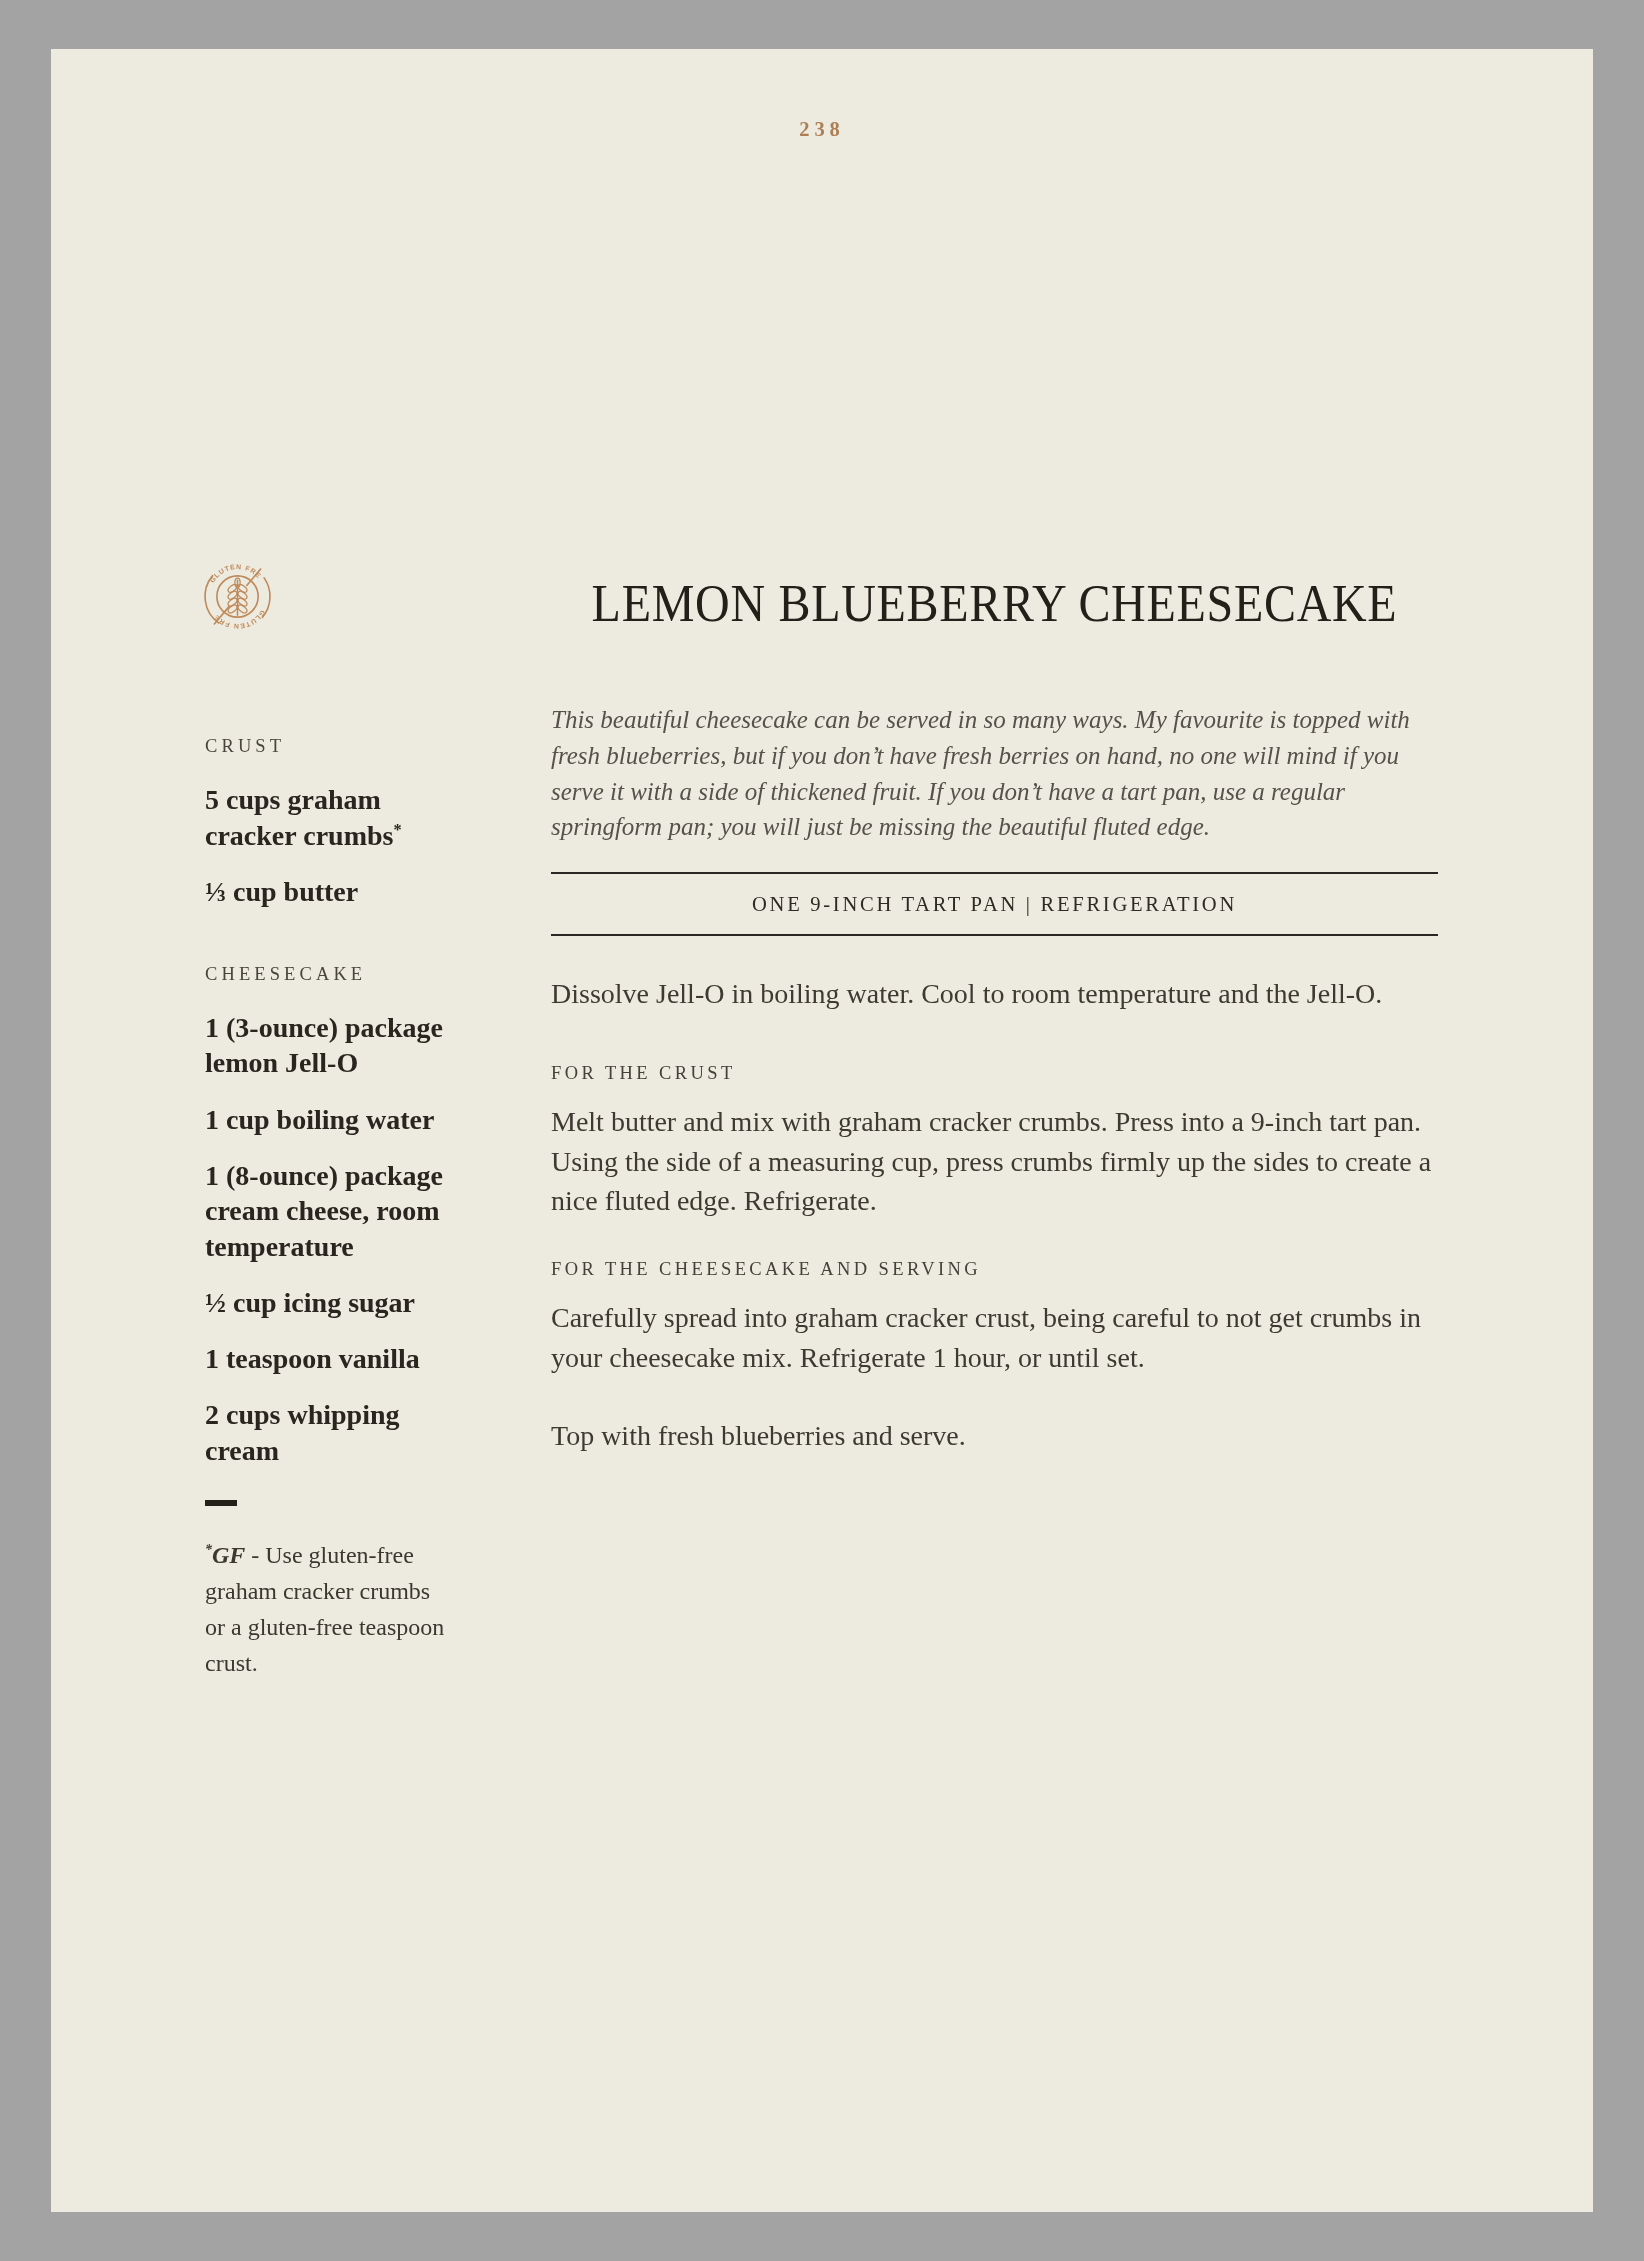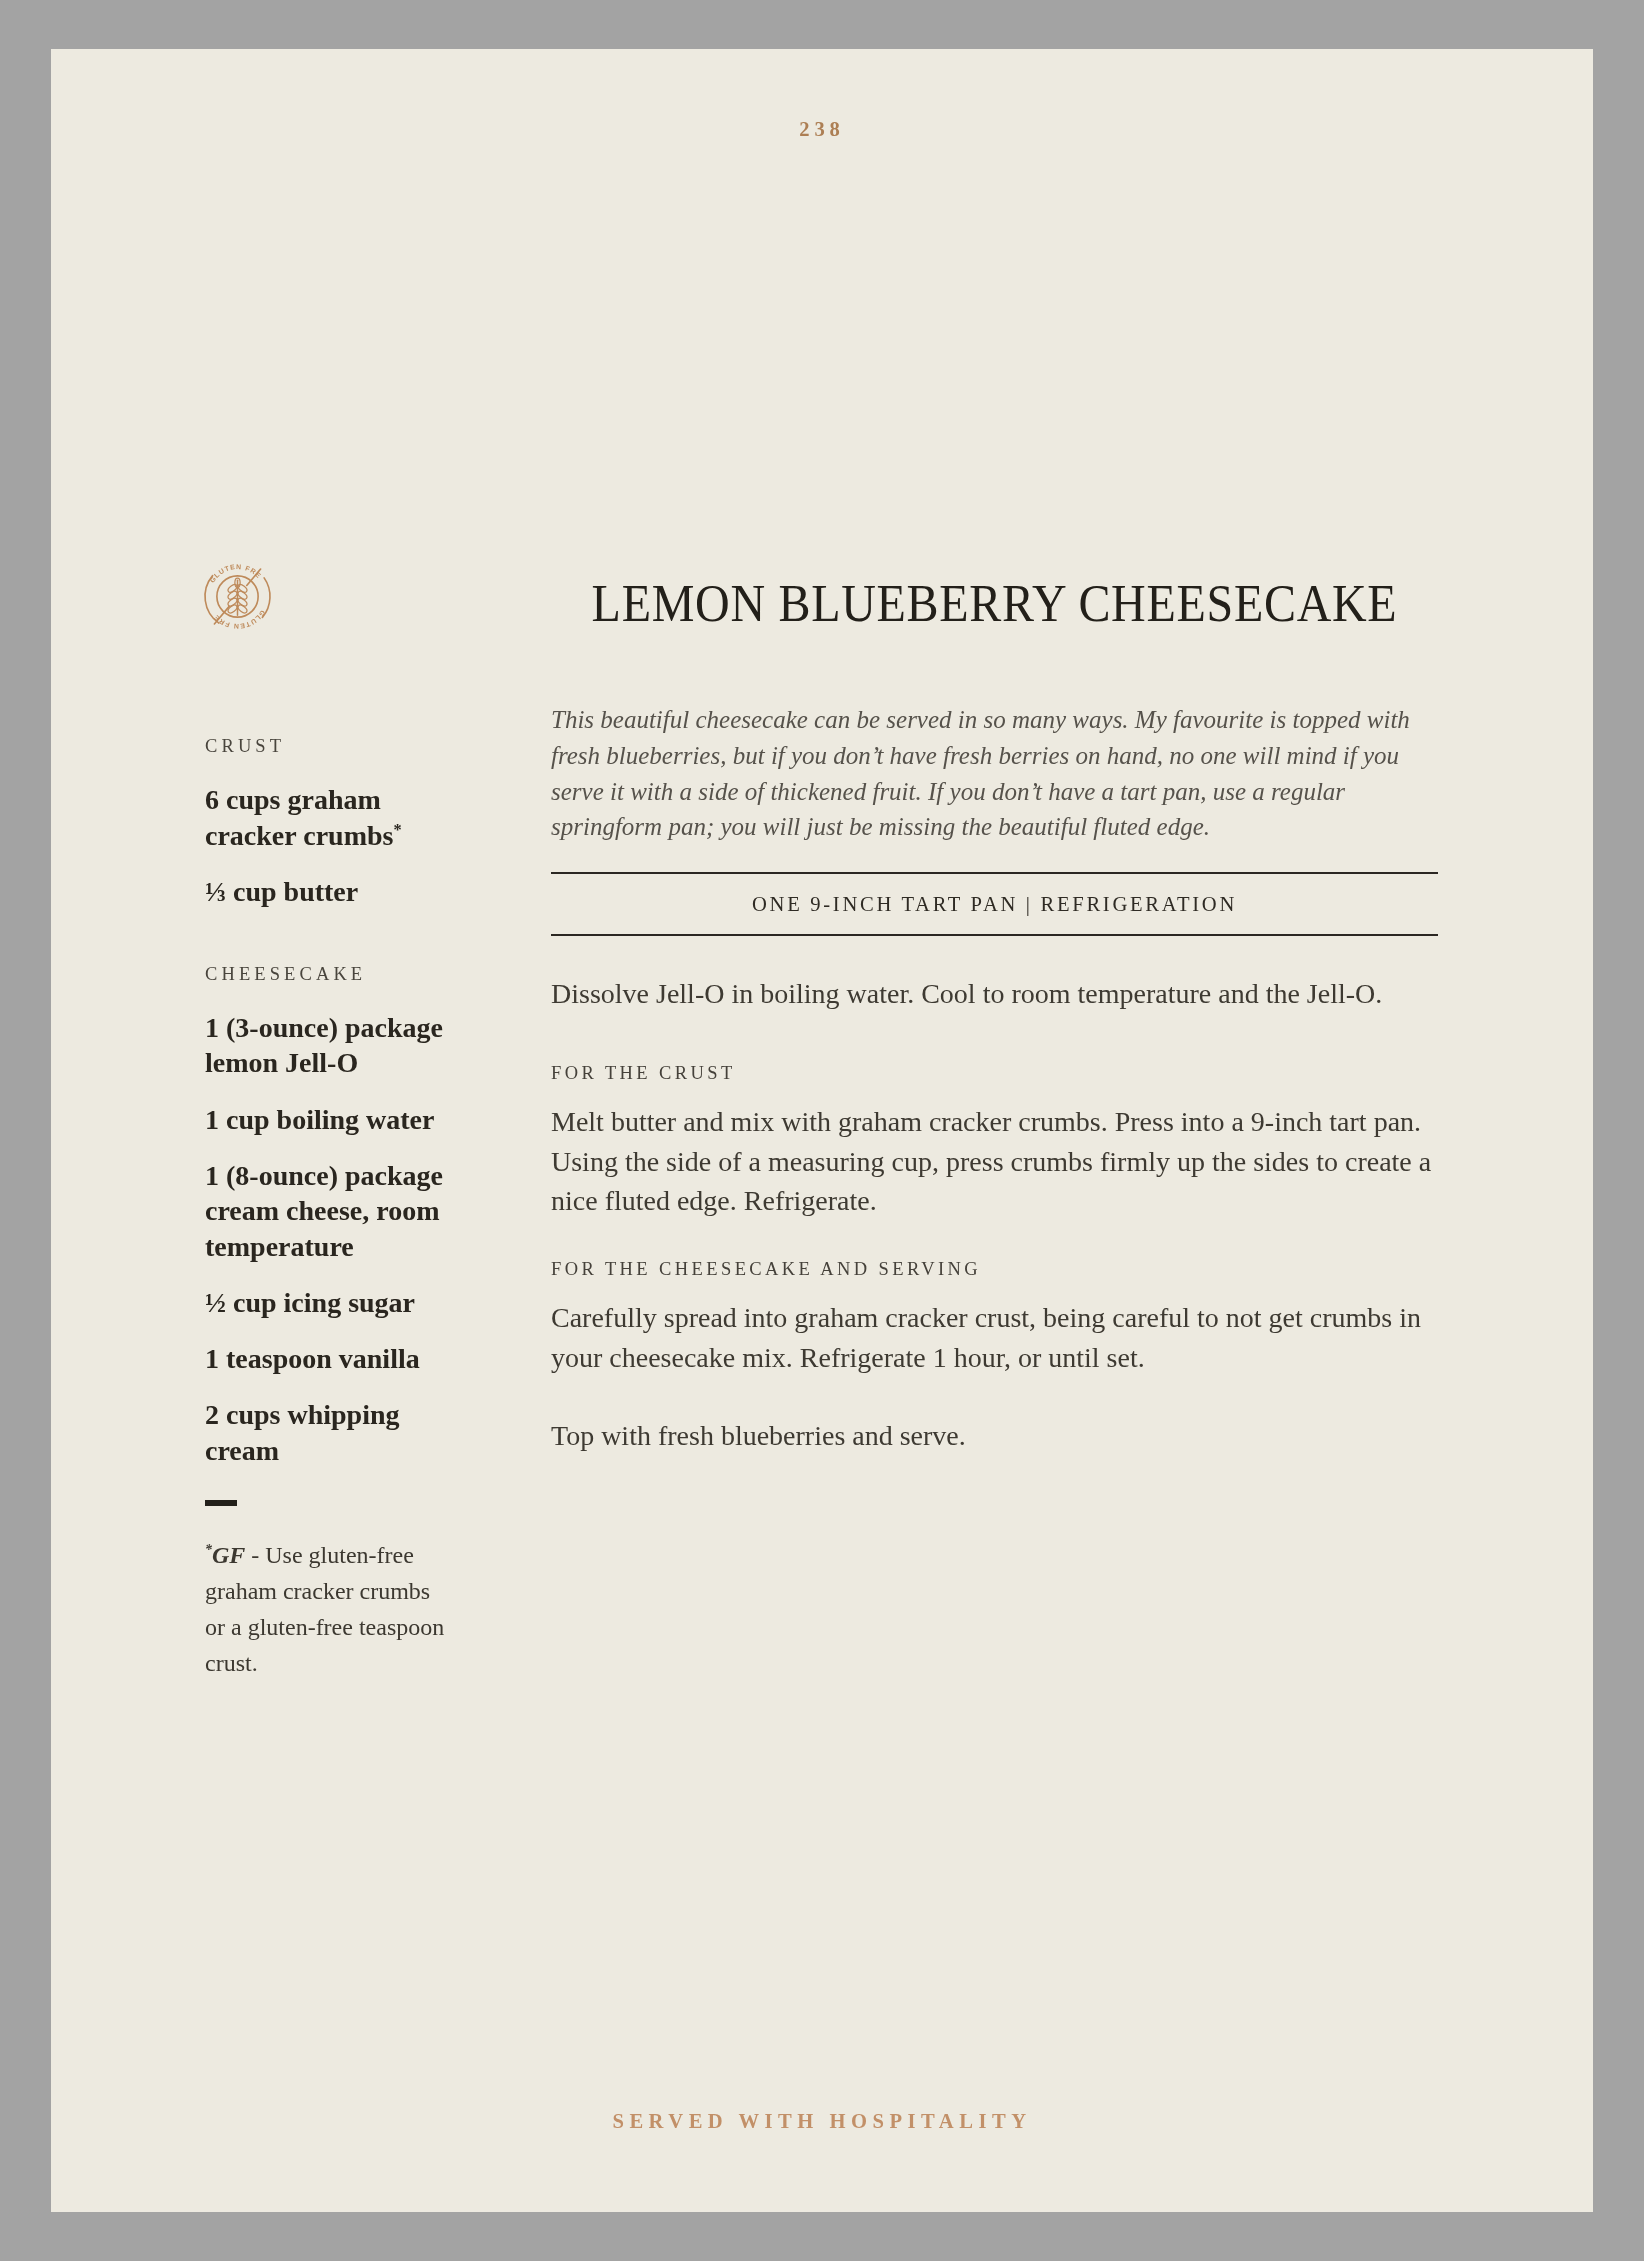--- a/index.html
+++ b/index.html
@@ -80,21 +80,21 @@
         </text>
         <text font-size="11" fill="#BE8A5A">
           <textPath href="#badgeBottomArc" startOffset="50%" text-anchor="middle">GLUTEN FREE</textPath>
         </text>
       </svg>
     </div>
 
     <div class="sidebar">
       <div class="ing-section">
         <h3 class="ing-label">CRUST</h3>
-        <p class="ing-item"><span>6 cups graham cracker crumbs</span><sup>*</sup></p>
+        <p class="ing-item"><span>5 cups graham cracker crumbs</span><sup>*</sup></p>
         <p class="ing-item"><span>⅓ cup butter</span><sup></sup></p>
       </div>
       <div class="ing-section-gap"></div>
       <div class="ing-section">
         <h3 class="ing-label">CHEESECAKE</h3>
         <p class="ing-item"><span>1 (3-ounce) package lemon Jell-O</span></p>
         <p class="ing-item"><span>1 cup boiling water</span></p>
         <p class="ing-item"><span>1 (8-ounce) package cream cheese, room temperature</span></p>
         <p class="ing-item"><span>½ cup icing sugar</span></p>
         <p class="ing-item"><span>1 teaspoon vanilla</span></p>
@@ -118,17 +118,16 @@
         <p class="dir-para">Melt butter and mix with graham cracker crumbs. Press into a 9-inch tart pan. Using the side of a measuring cup, press crumbs firmly up the sides to create a nice fluted edge. Refrigerate.</p>
       </div>
 
       <div class="dir-section">
         <h3 class="dir-label">FOR THE CHEESECAKE AND SERVING</h3>
         <p class="dir-para">Carefully spread into graham cracker crust, being careful to not get crumbs in your cheesecake mix. Refrigerate 1 hour, or until set.</p>
         <p class="dir-para">Top with fresh blueberries and serve.</p>
       </div>
     </div>
 
-    <div class="footer">SERVED WITH HOSPITALITY</div>
 
   </div>
 </div>
 
 
 </body></html>

